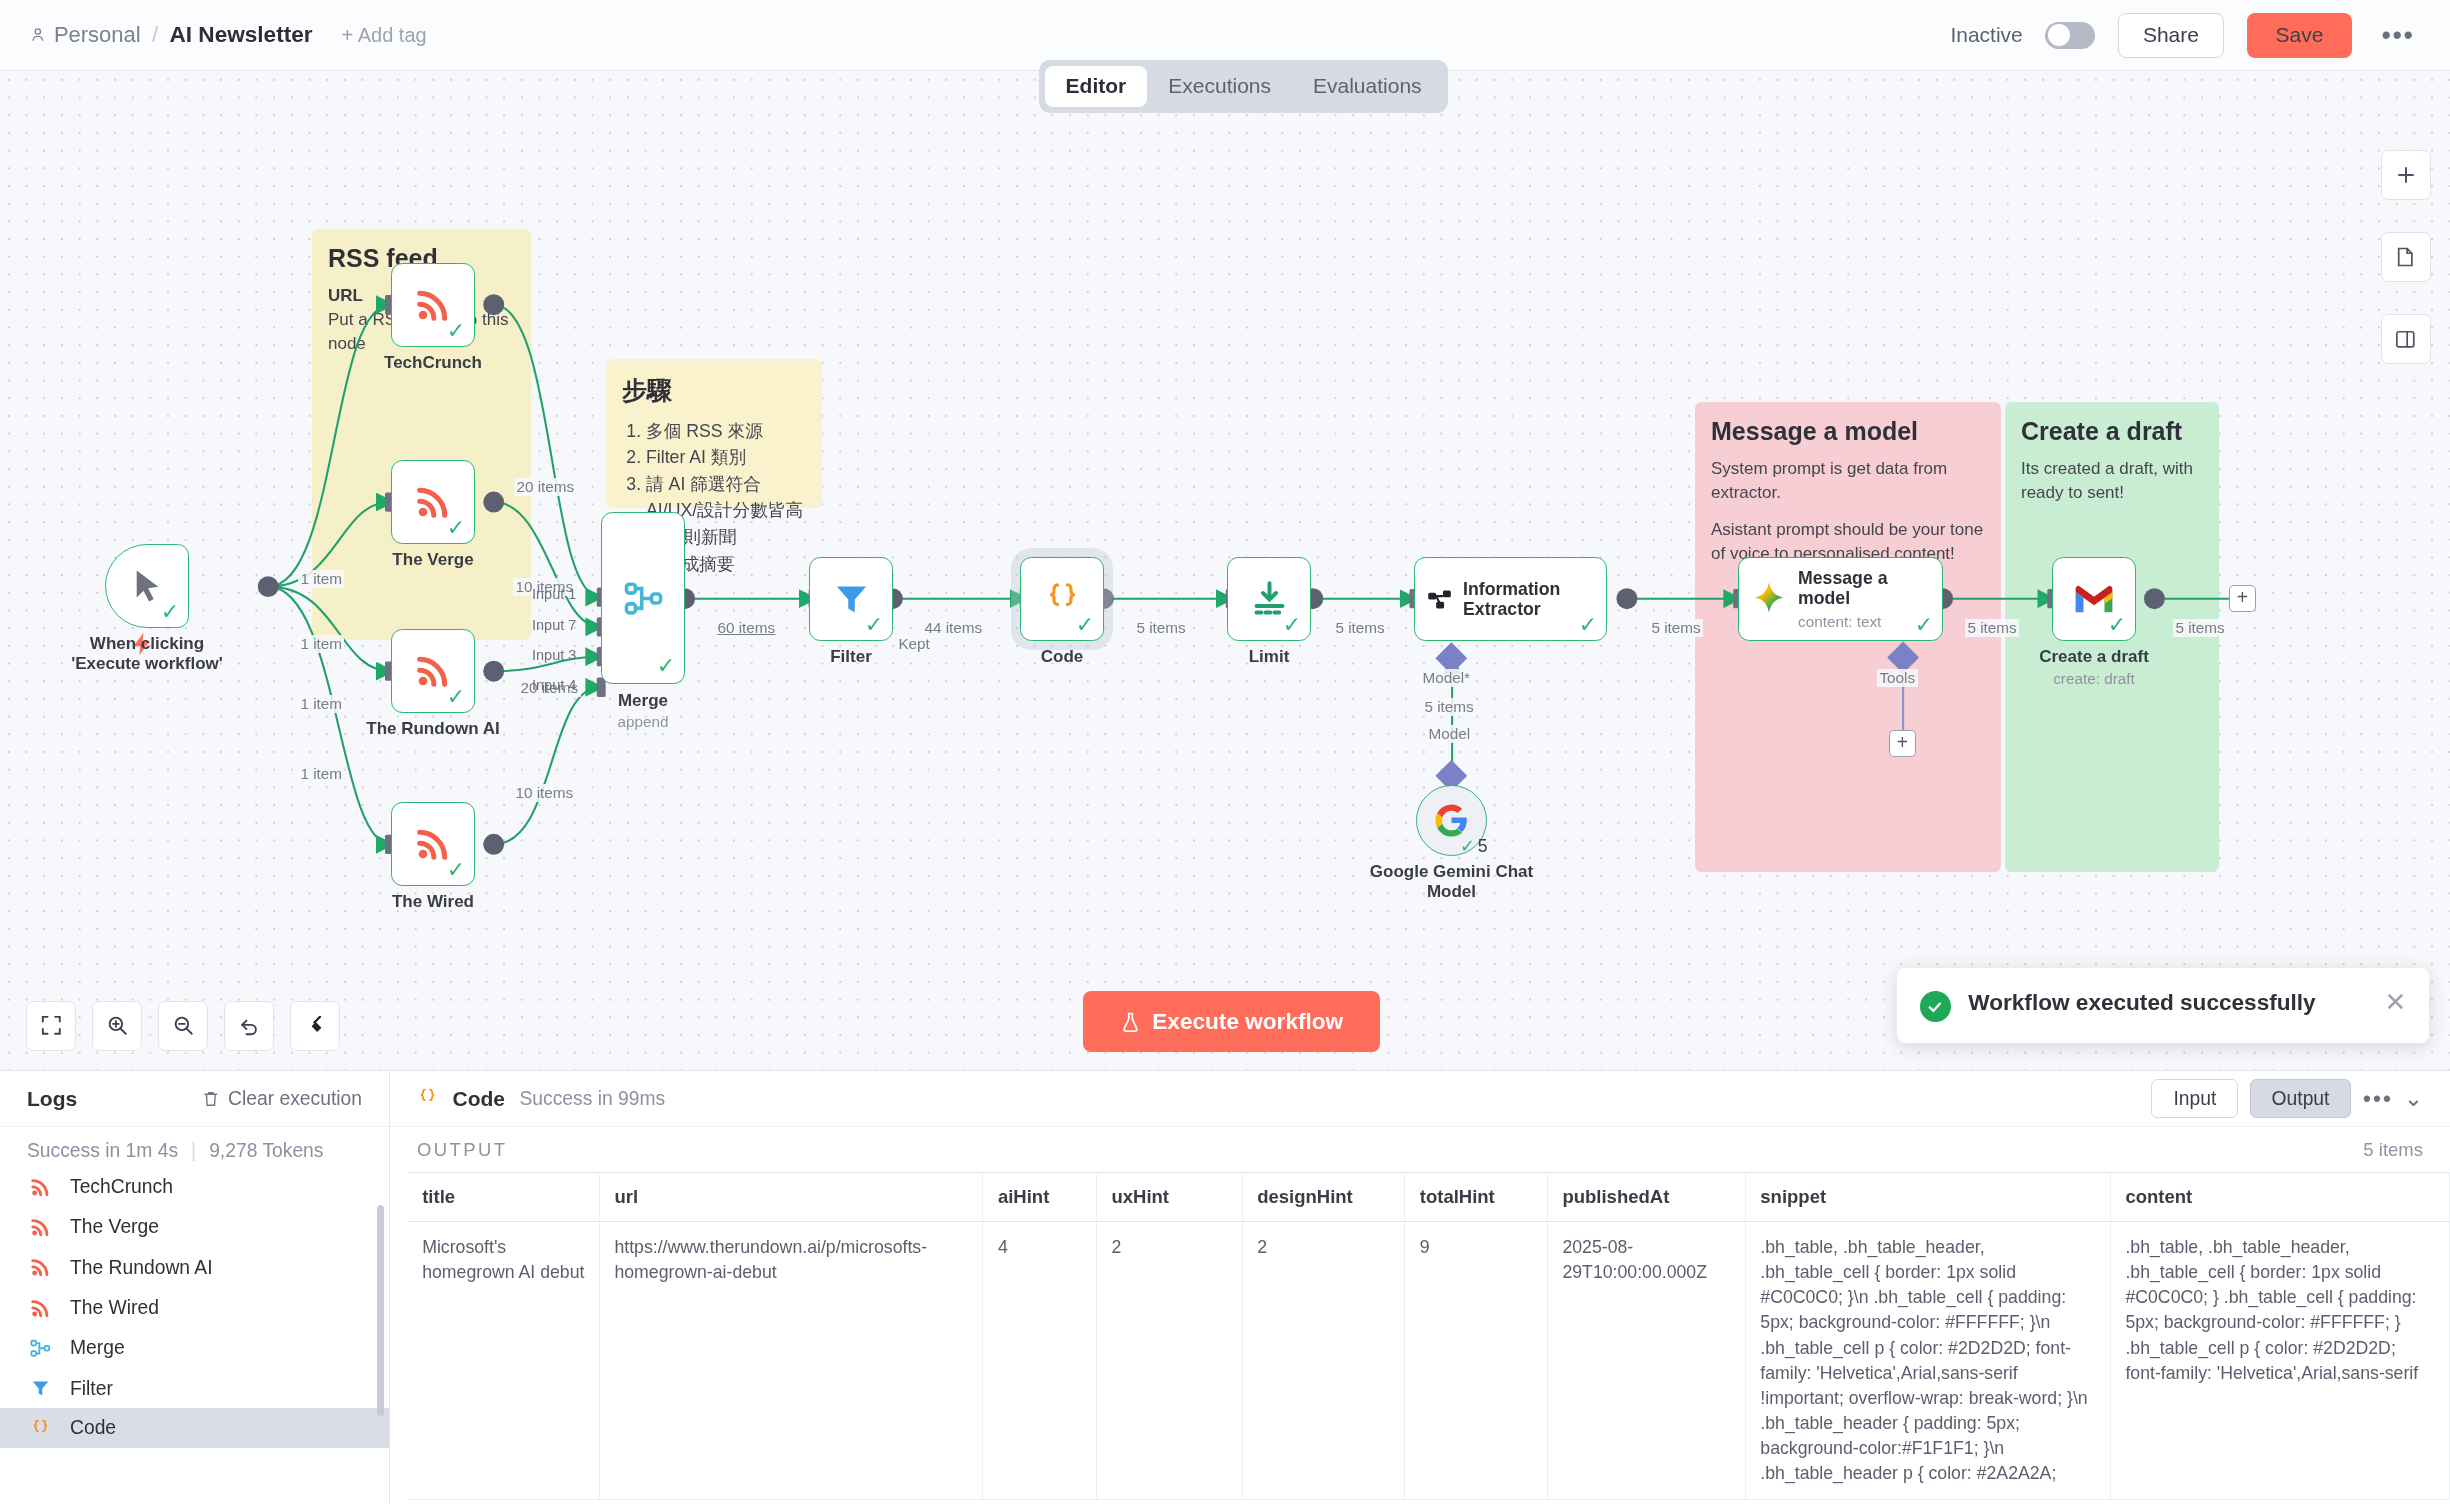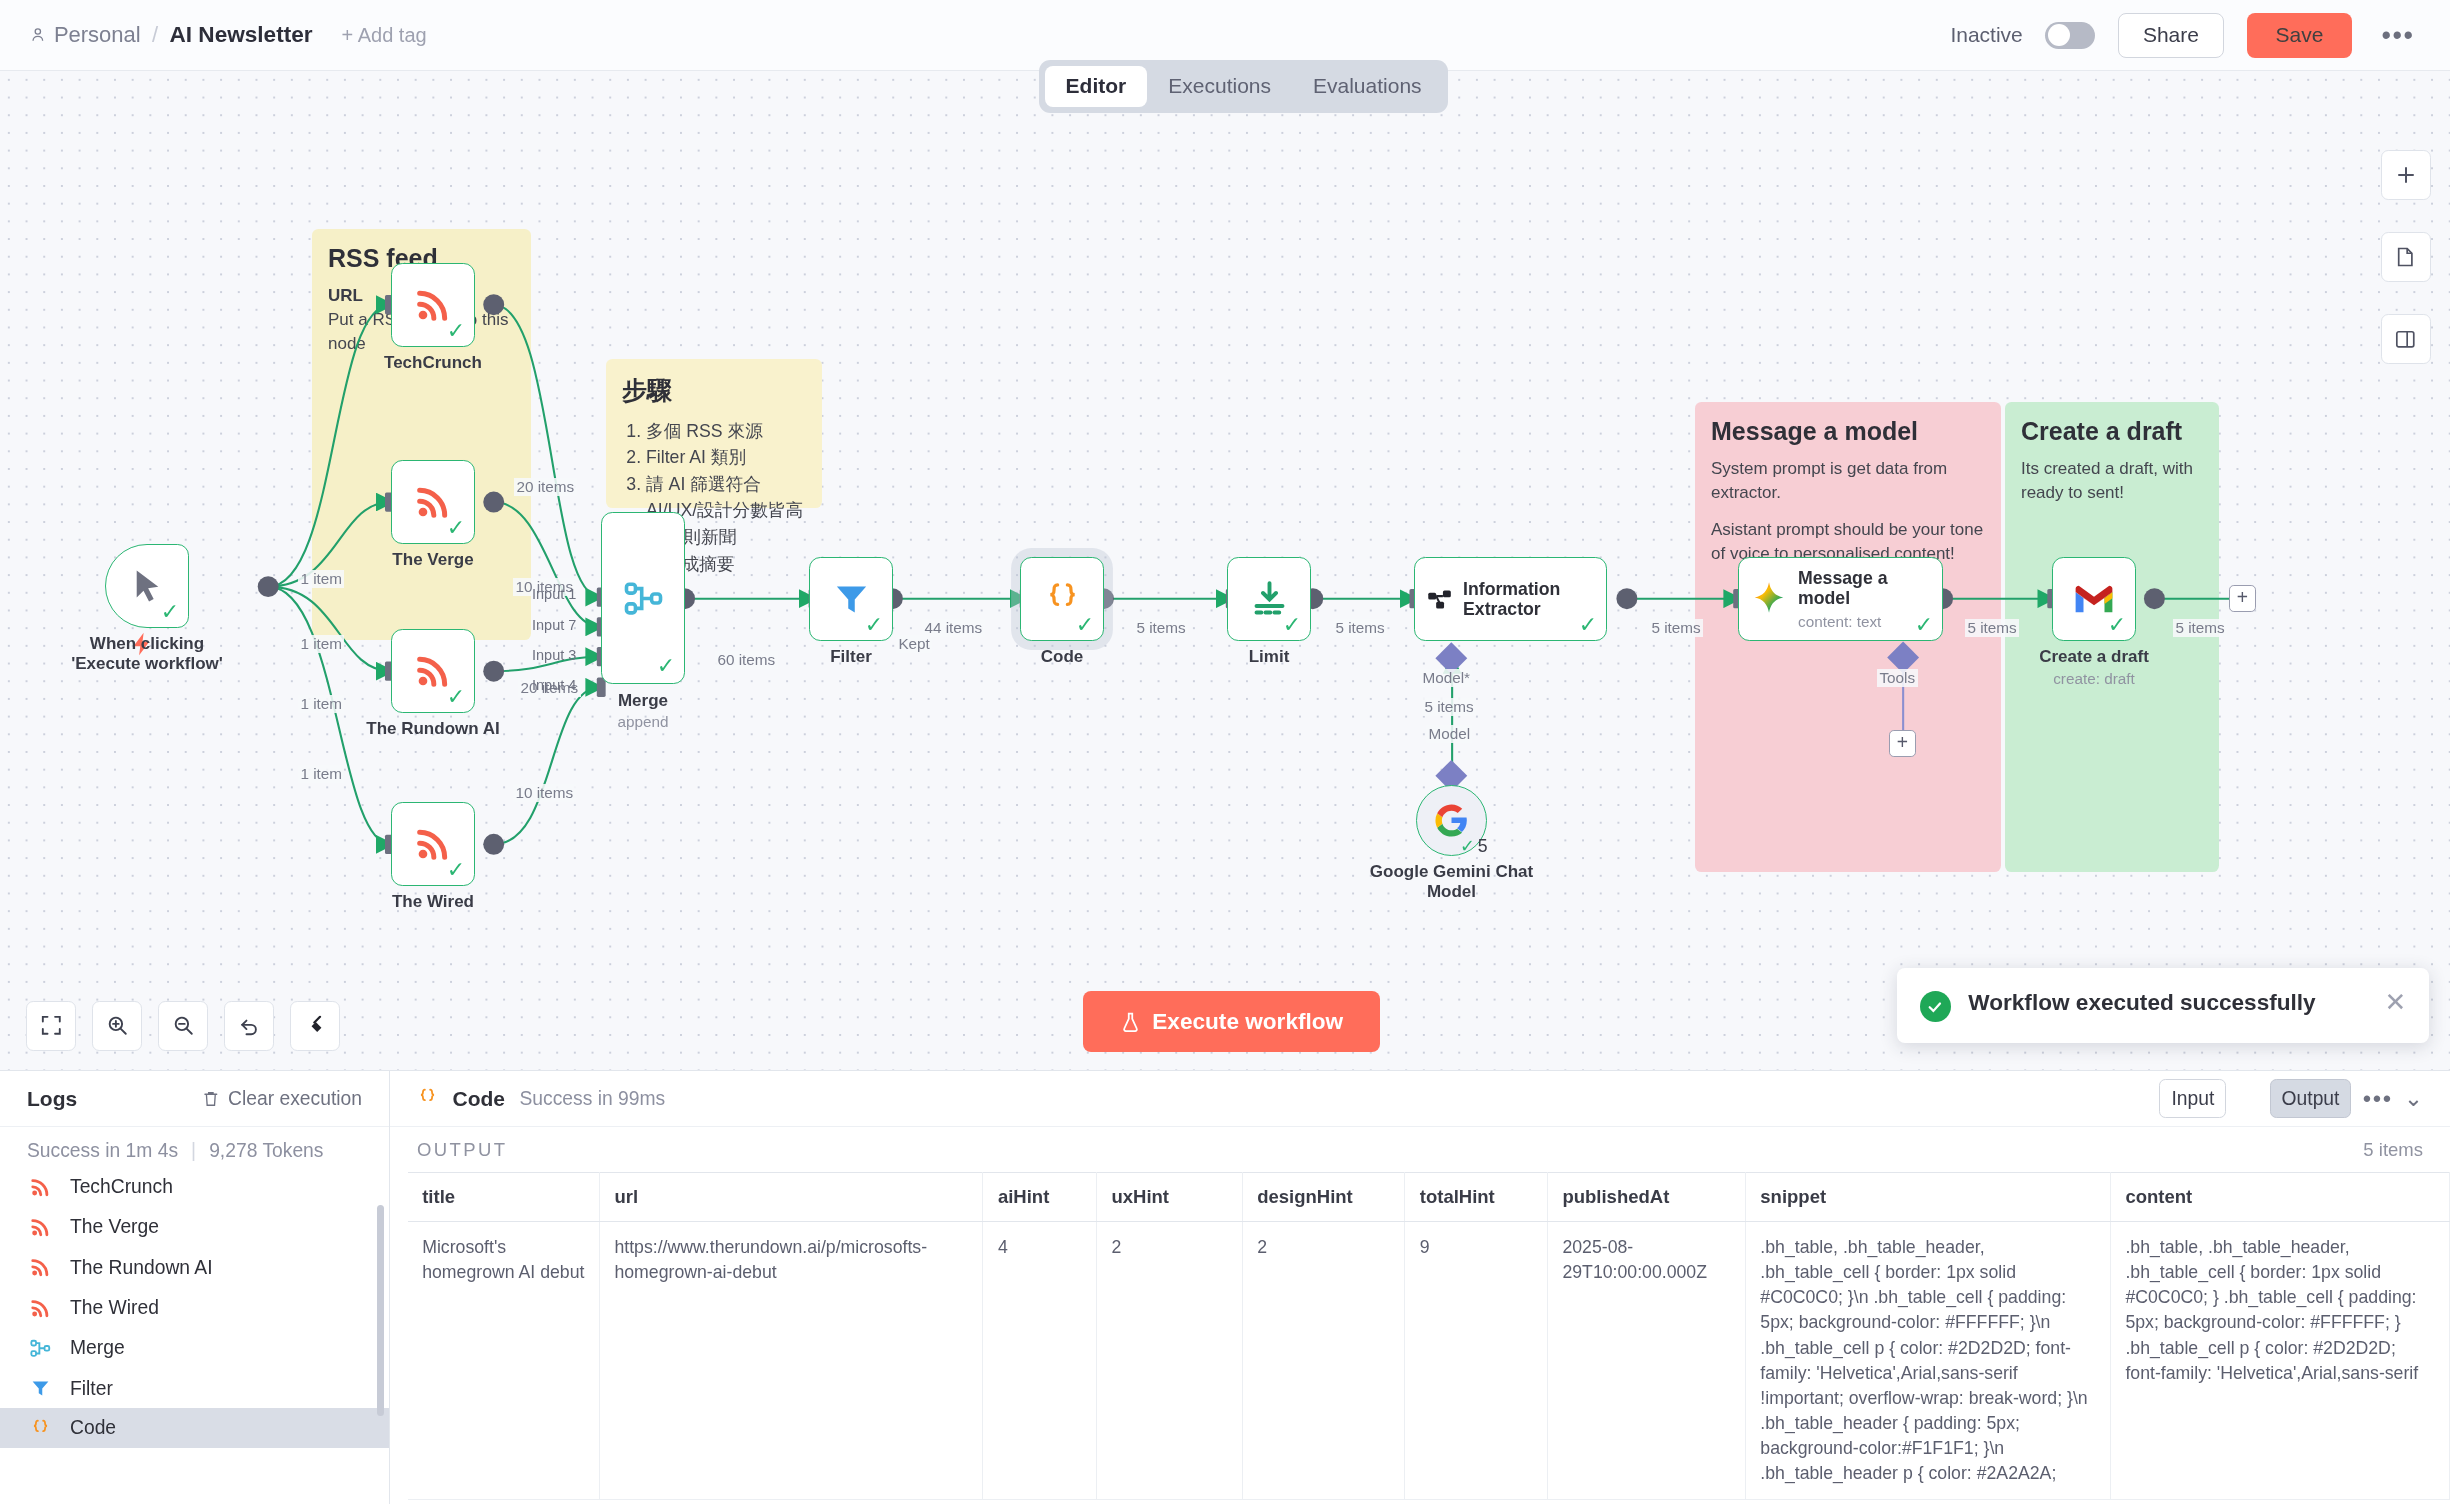--- a/index.html
+++ b/index.html
@@ -153,23 +153,23 @@
   .log-icon { width:27px; display:flex; align-items:center; justify-content:center; flex:none; }
   .logscroll { position:absolute; right:4.8px; top:134px; width:7.2px; height:211px;
                background:#c7cbd6; border-radius:4px; }
 
   #logs-right { flex:1; display:flex; flex-direction:column; }
   .out-head { height:56px; display:flex; align-items:center; padding:0 27px; gap:14.5px;
               border-bottom:0.8px solid #edf0f4; }
   .out-node { font-size:21px; font-weight:700; color:#2f3038; }
   .out-status { font-size:19.3px; color:#8d90a0; }
   .seg { margin-left:auto; display:flex; gap:11.3px; align-items:center; }
-  .segbtn { height:39px; padding:0 11px; border:0.8px solid #d2d6de; border-radius:6.4px;
+  .segbtn { height:39px; padding:0 21px; border:0.8px solid #d2d6de; border-radius:6.4px;
             background:#fff; color:#3b3d4a; font-size:19.3px; font-family:inherit;
-            display:flex; align-items:center;margin-left:32px; }
+            display:flex; align-items:center; }
   .segbtn.on { background:#d5dae3; border-color:#c2c7d2; }
   .outbar { height:45px; display:flex; align-items:center; padding:0 27px; }
   .outlbl { font-size:18.5px; letter-spacing:2.4px; color:#9093a1; }
   .outcount { margin-left:auto; font-size:18.5px; color:#9093a1; }
 
   table { border-collapse:collapse; width:100%; table-layout:fixed; }
   thead th { border-top:0.8px solid #e2e6ec; border-bottom:0.8px solid #e2e6ec;
              border-right:0.8px solid #eceff3; text-align:left;
              padding:13px 14.5px; font-size:18.5px; font-weight:700; color:#3a3c47; }
   tbody td { border-right:0.8px solid #eceff3; border-bottom:0.8px solid #eceff3;
@@ -322,21 +322,21 @@
   </svg>
 
   <span class="connlbl" style="left:298px; top:499px;">1 item</span>
   <span class="connlbl" style="left:298px; top:564px;">1 item</span>
   <span class="connlbl" style="left:298px; top:624px;">1 item</span>
   <span class="connlbl" style="left:298px; top:694px;">1 item</span>
   <span class="connlbl" style="left:514px; top:407px;">20 items</span>
   <span class="connlbl" style="left:513px; top:507px;">10 items</span>
   <span class="connlbl" style="left:518px; top:608px;">20 items</span>
   <span class="connlbl" style="left:513px; top:713px;">10 items</span>
-  <span class="connlbl" style="left:715px; top:580px;">60 items</span>
+  <span class="connlbl" style="left:715px; top:548px;text-decoration:underline;">60 items</span>
   <span class="connlbl" style="left:922px; top:548px;">44 items</span>
   <span class="connlbl" style="left:896px; top:564px;">Kept</span>
   <span class="connlbl" style="left:1134px; top:548px;">5 items</span>
   <span class="connlbl" style="left:1333px; top:548px;">5 items</span>
   <span class="connlbl" style="left:1649px; top:548px;">5 items</span>
   <span class="connlbl" style="left:1965px; top:548px;">5 items</span>
   <span class="connlbl" style="left:2173px; top:548px;">5 items</span>
   <span class="connlbl" style="left:1420px; top:598px;">Model*</span>
   <span class="connlbl" style="left:1422px; top:627px;">5 items</span>
   <span class="connlbl" style="left:1426px; top:654px;">Model</span>

